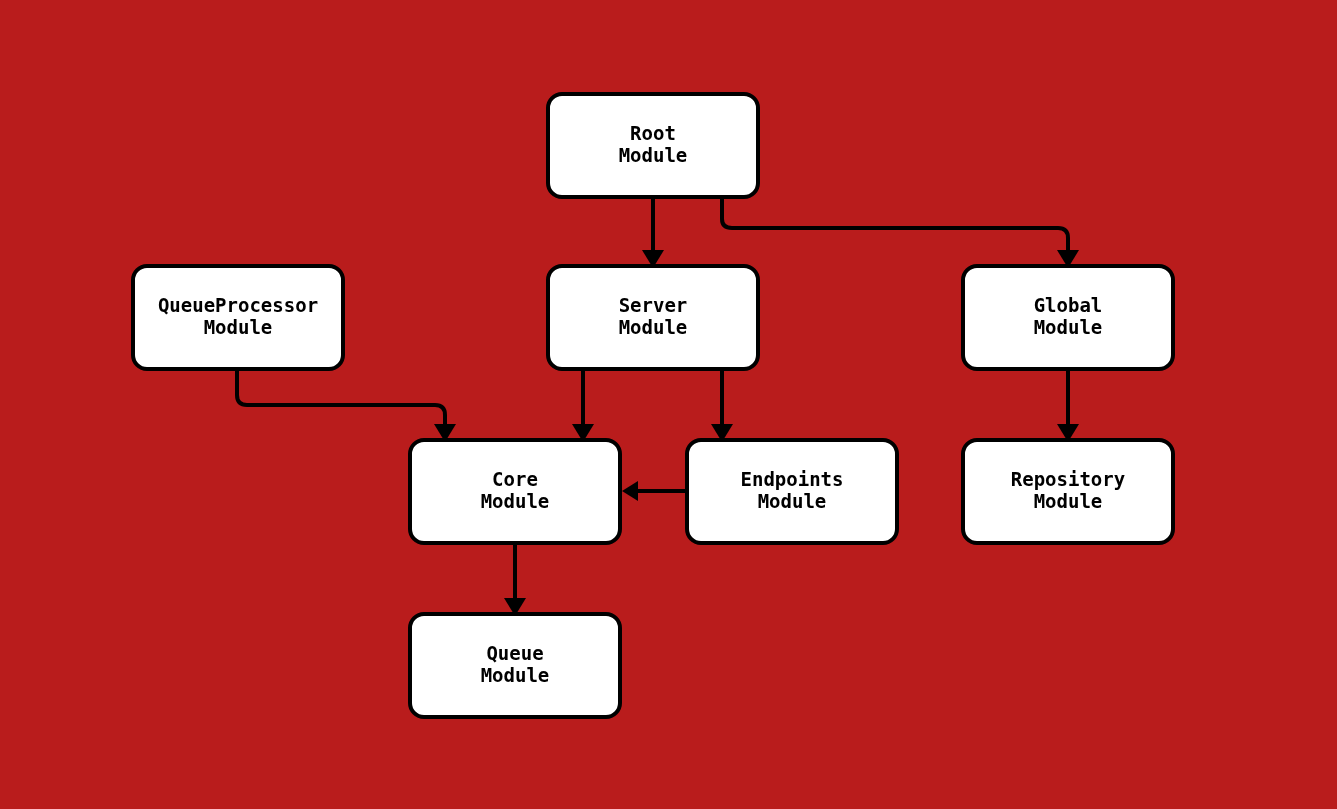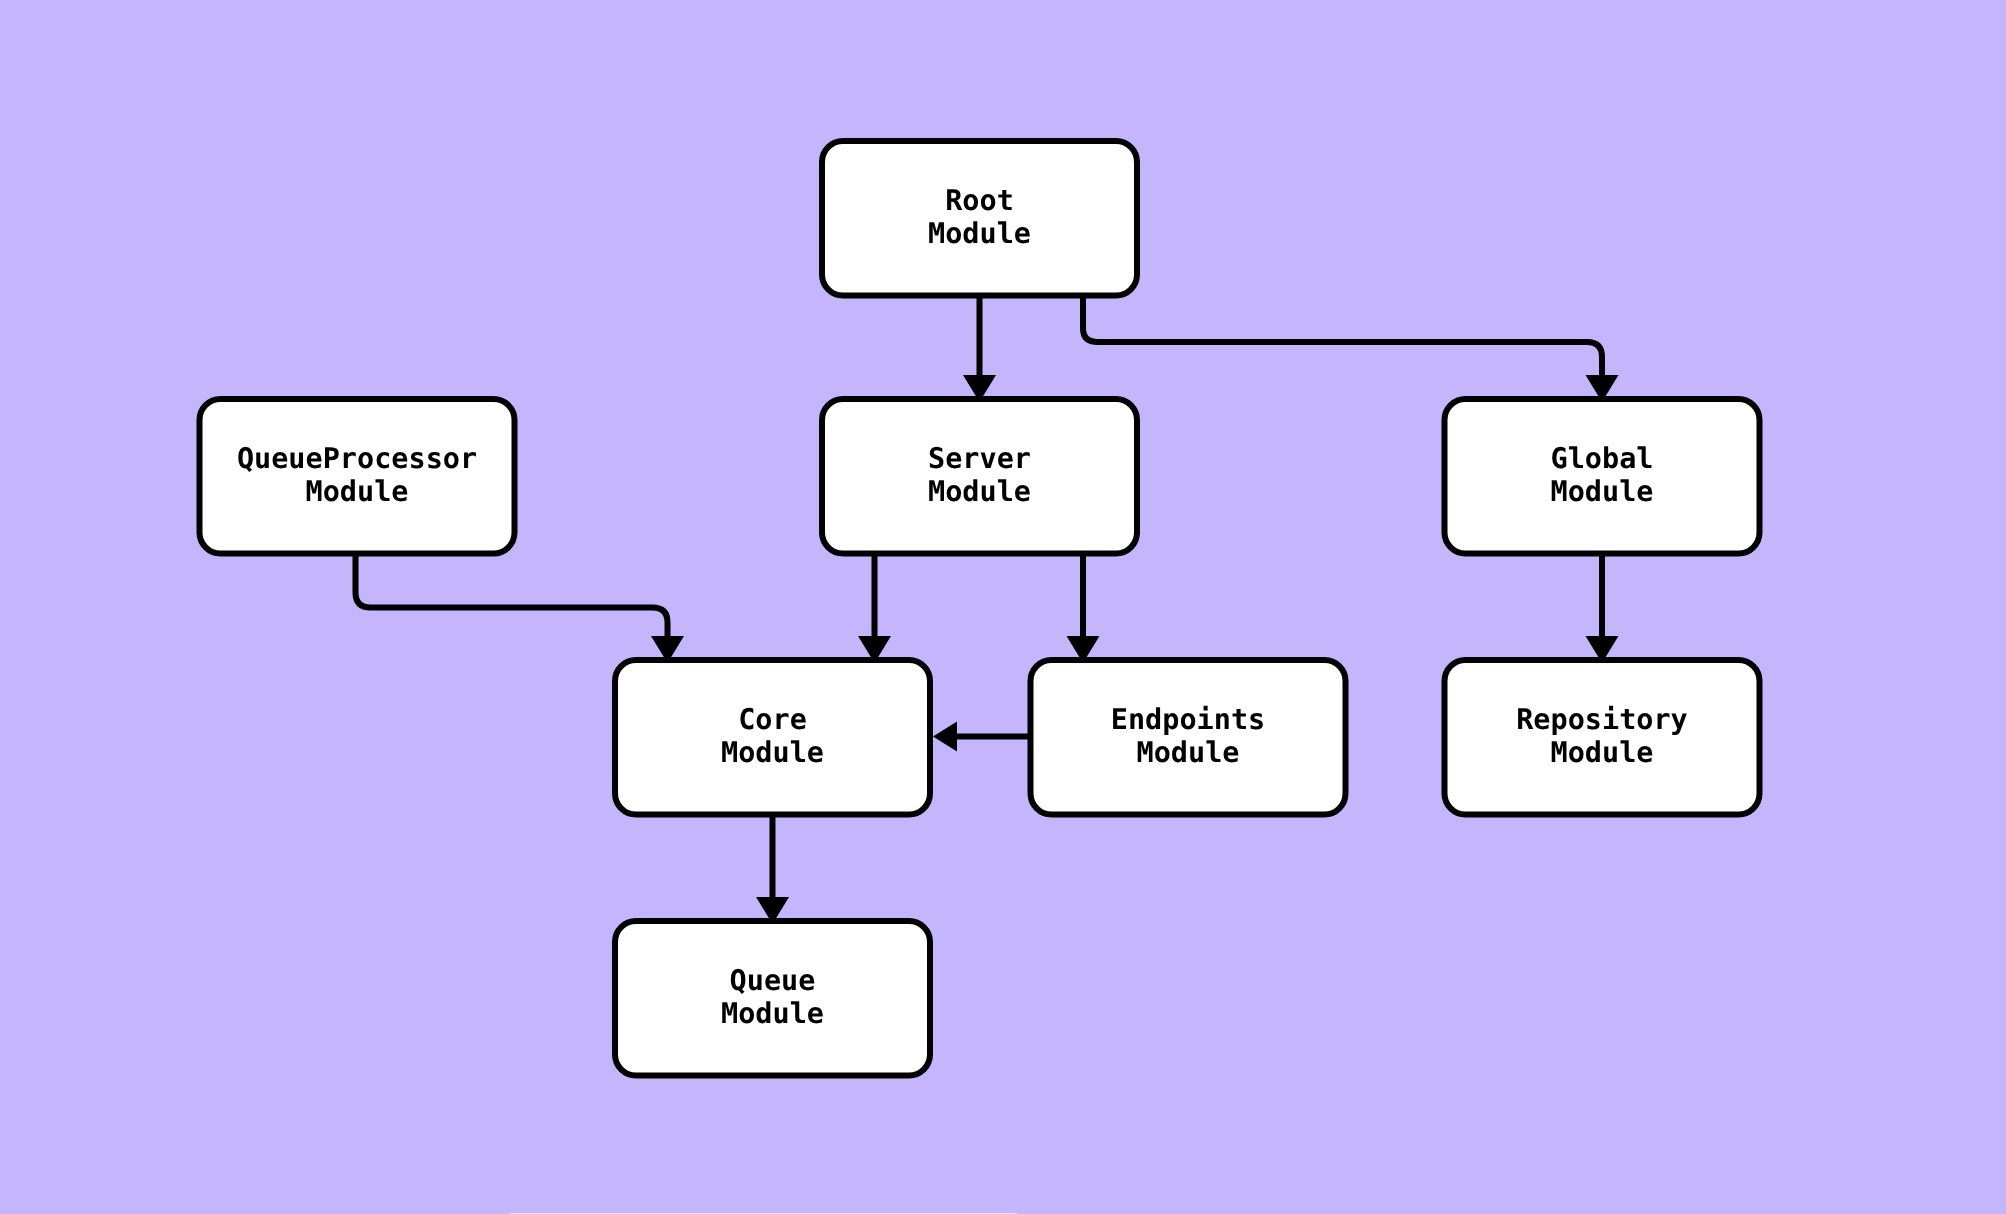--- a/index.html
+++ b/index.html
@@ -11,21 +11,21 @@
   body {
     width: 1337px;
     height: 809px;
     overflow: hidden;
     font-family: "DejaVu Sans Mono", "Liberation Mono", monospace;
   }
   #diagram-canvas {
     position: relative;
     width: 1337px;
     height: 809px;
-    background: #c4b5fd;
+    background: #b91c1c;
   }
   #diagram-svg {
     position: absolute;
     top: 0;
     left: 0;
     width: 1337px;
     height: 809px;
     display: block;
   }
   .node-box {

